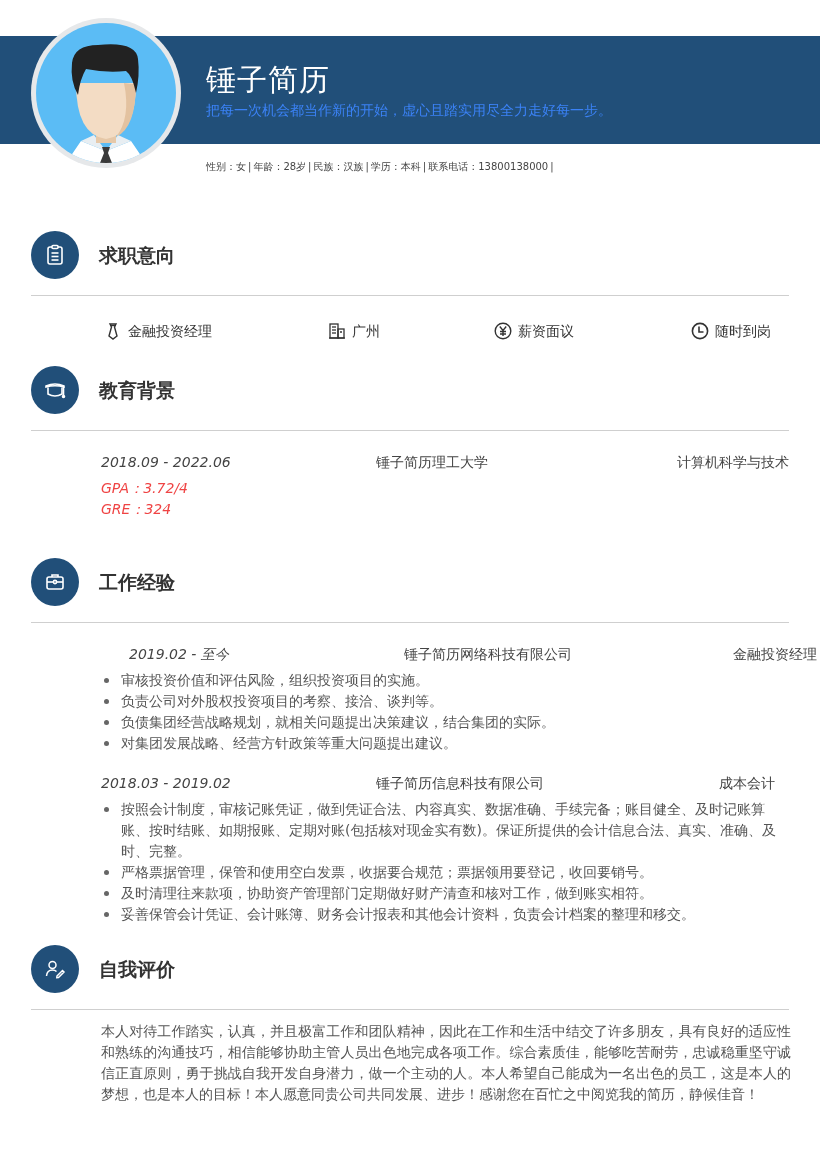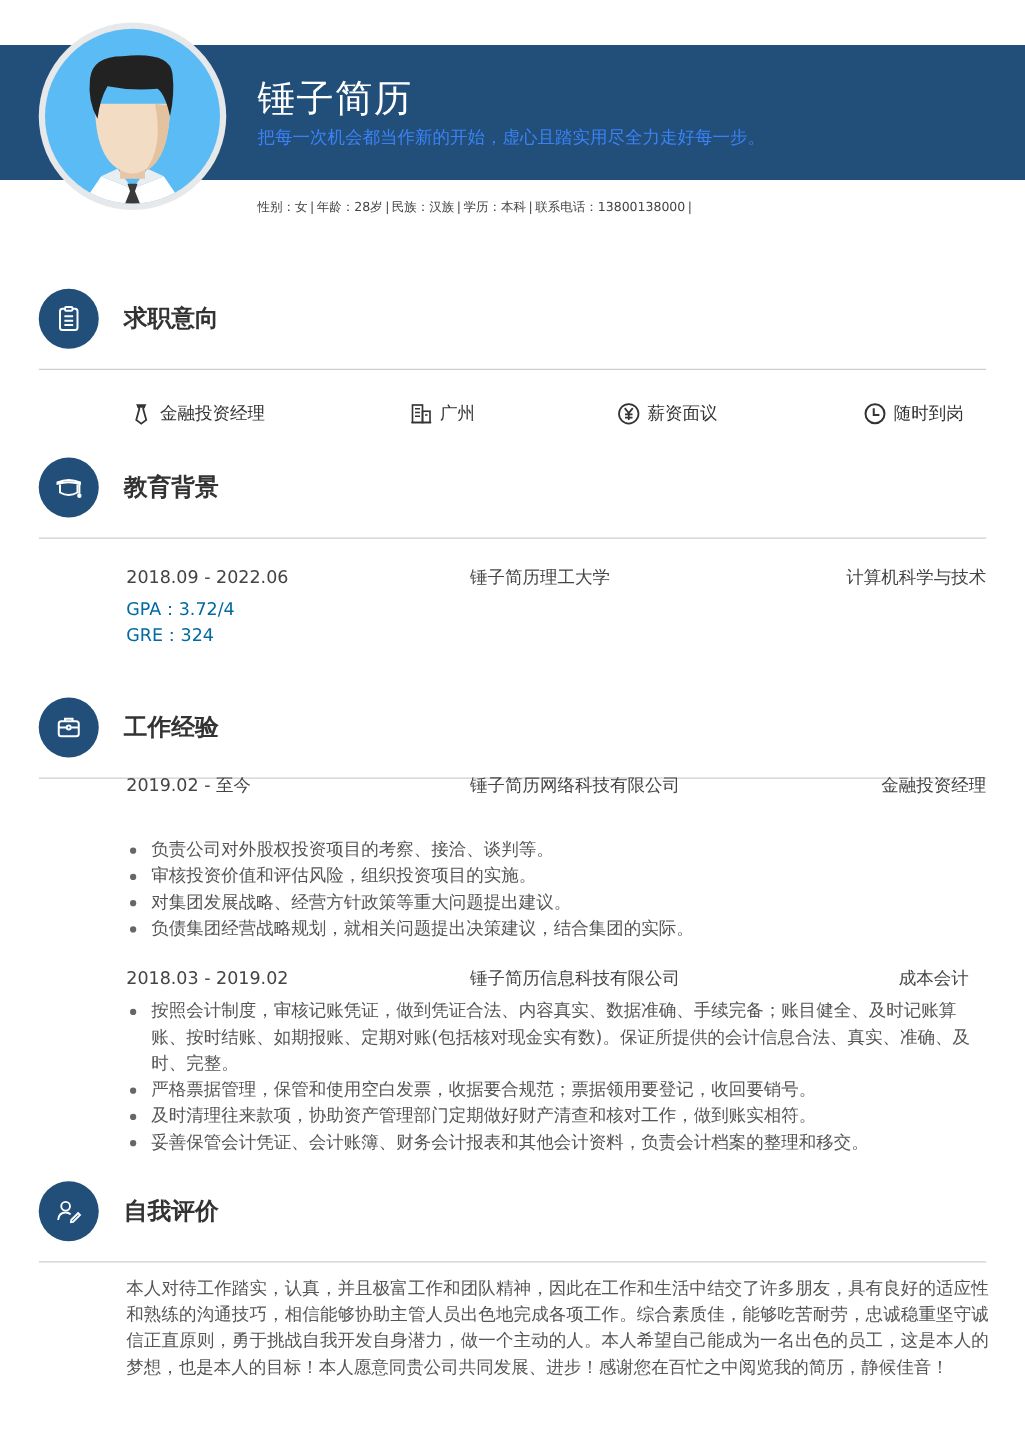--- a/index.html
+++ b/index.html
@@ -23,25 +23,25 @@
               display: flex; align-items: center; justify-content: center; }
   .sec-icon svg { width: 24px; height: 24px; }
   .sec-title { position: absolute; left: 68px; top: 10px; font-size: 19px; font-weight: bold; color: #333; line-height: 28px; }
   .sec-line { position: absolute; left: 0; top: 64px; width: 758px; height: 1px; background: #cfcfcf; }
 
   .intent-row { position: absolute; top: 318px; left: 0; width: 820px; height: 26px; font-size: 14px; color: #333; }
   .intent-item { position: absolute; top: 0; display: flex; align-items: center; line-height: 26px; }
   .intent-item svg { width: 18px; height: 18px; margin-right: 6px; }
 
   .row3 { position: absolute; left: 101px; width: 688px; height: 22px; font-size: 14px; color: #444; line-height: 22px; }
-  .row3 .c1 { position: absolute; left: 0; }
+  .row3 .c1 { position: absolute; left: 0; font-style: italic; }
   .row3 .c2 { position: absolute; left: 275px; }
   .row3 .c3 { position: absolute; right: 0; }
 
-  .plain { position: absolute; left: 101px; font-size: 14px; color: #0369a1; line-height: 21px; }
+  .plain { position: absolute; left: 101px; font-size: 14px; color: #ef4444; line-height: 21px; font-style: italic; }
 
   .bullets { position: absolute; left: 101px; width: 690px; list-style: none; font-size: 14px; color: #555; line-height: 21px; }
   .bullets li { position: relative; padding-left: 20px; }
   .bullets li::before { content: ""; position: absolute; left: 3px; top: 8px; width: 5px; height: 5px; border-radius: 50%; background: #666; }
 
   .para { position: absolute; left: 101px; top: 1021px; width: 690px; font-size: 14px; color: #555; line-height: 21px; text-align: justify; }
 </style>
 </head>
 <body>
 
@@ -154,30 +154,30 @@
       <path d="M9 7 L9 5 L15 5 L15 7"></path>
       <line x1="4" y1="12" x2="10" y2="12"></line>
       <line x1="14" y1="12" x2="20" y2="12"></line>
       <circle cx="12" cy="12" r="1.6"></circle>
     </svg>
   </div>
   <div class="sec-title">工作经验</div>
   <div class="sec-line"></div>
 </div>
 
-<div class="row3" style="top:618px;">
+<div class="row3" style="top:643px;margin-left:28px;">
   <span class="c1">2019.02 - 至今</span>
   <span class="c2">锤子简历网络科技有限公司</span>
   <span class="c3">金融投资经理</span>
 </div>
 <ul class="bullets" style="top:670px;">
+  <li>审核投资价值和评估风险，组织投资项目的实施。</li>
   <li>负责公司对外股权投资项目的考察、接洽、谈判等。</li>
-  <li>审核投资价值和评估风险，组织投资项目的实施。</li>
+  <li>负债集团经营战略规划，就相关问题提出决策建议，结合集团的实际。</li>
   <li>对集团发展战略、经营方针政策等重大问题提出建议。</li>
-  <li>负债集团经营战略规划，就相关问题提出决策建议，结合集团的实际。</li>
 </ul>
 
 <div class="row3" style="top:772px;">
   <span class="c1">2018.03 - 2019.02</span>
   <span class="c2">锤子简历信息科技有限公司</span>
   <span class="c3" style="right:14px;">成本会计</span>
 </div>
 <ul class="bullets" style="top:799px;">
   <li>按照会计制度，审核记账凭证，做到凭证合法、内容真实、数据准确、手续完备；账目健全、及时记账算账、按时结账、如期报账、定期对账(包括核对现金实有数)。保证所提供的会计信息合法、真实、准确、及时、完整。</li>
   <li>严格票据管理，保管和使用空白发票，收据要合规范；票据领用要登记，收回要销号。</li>

